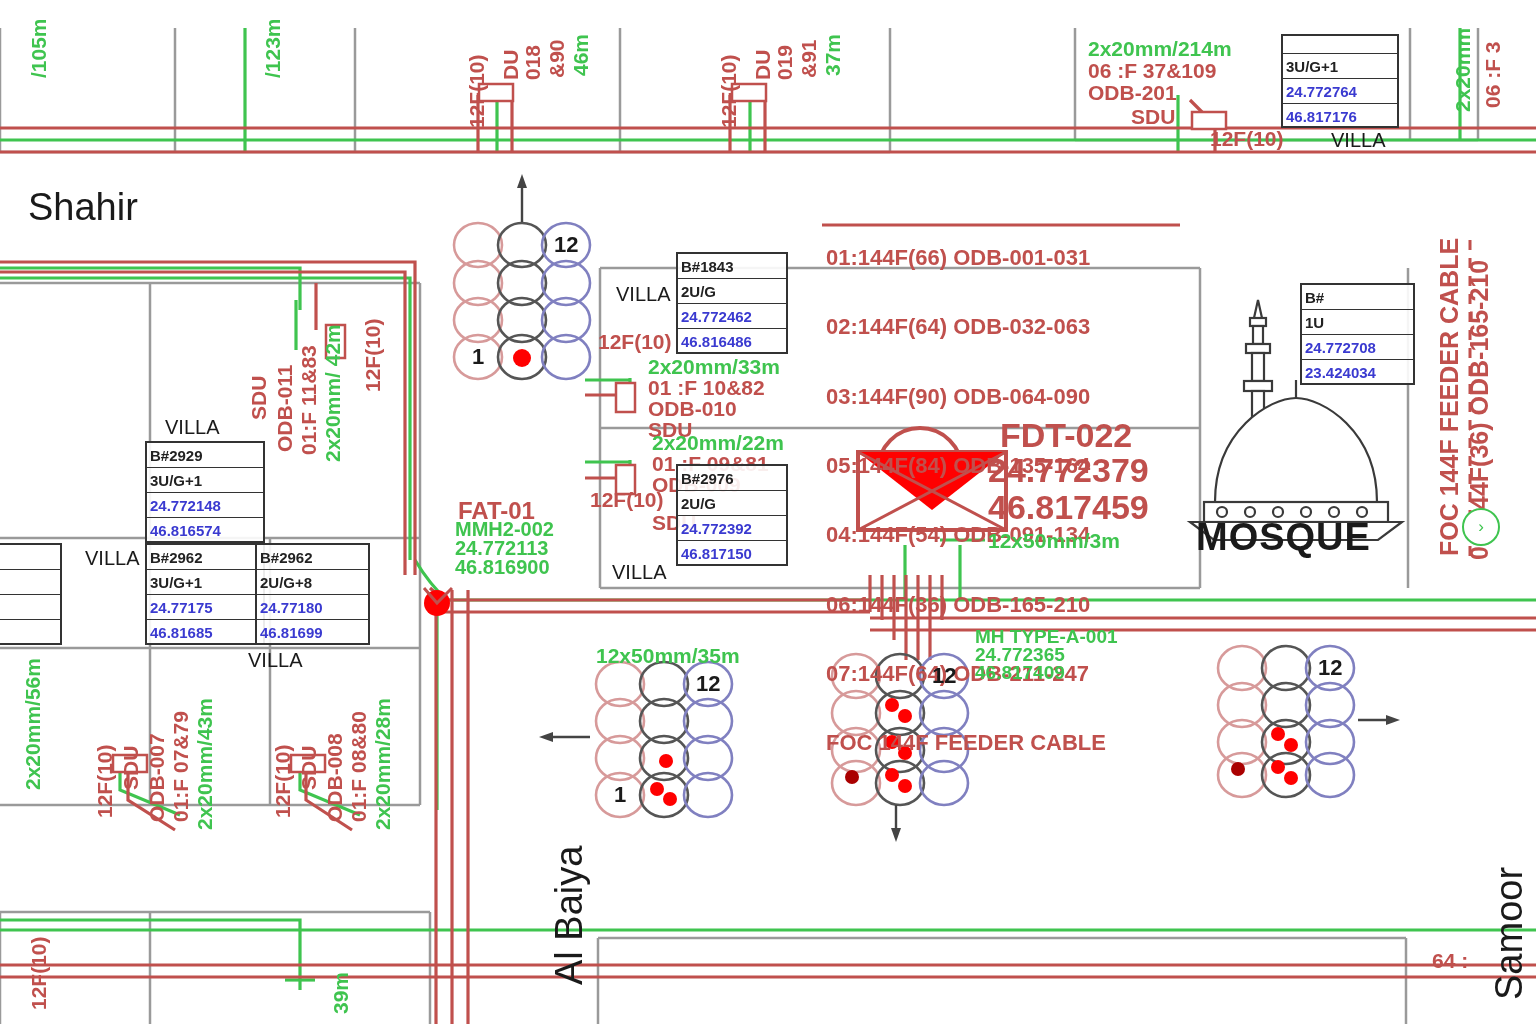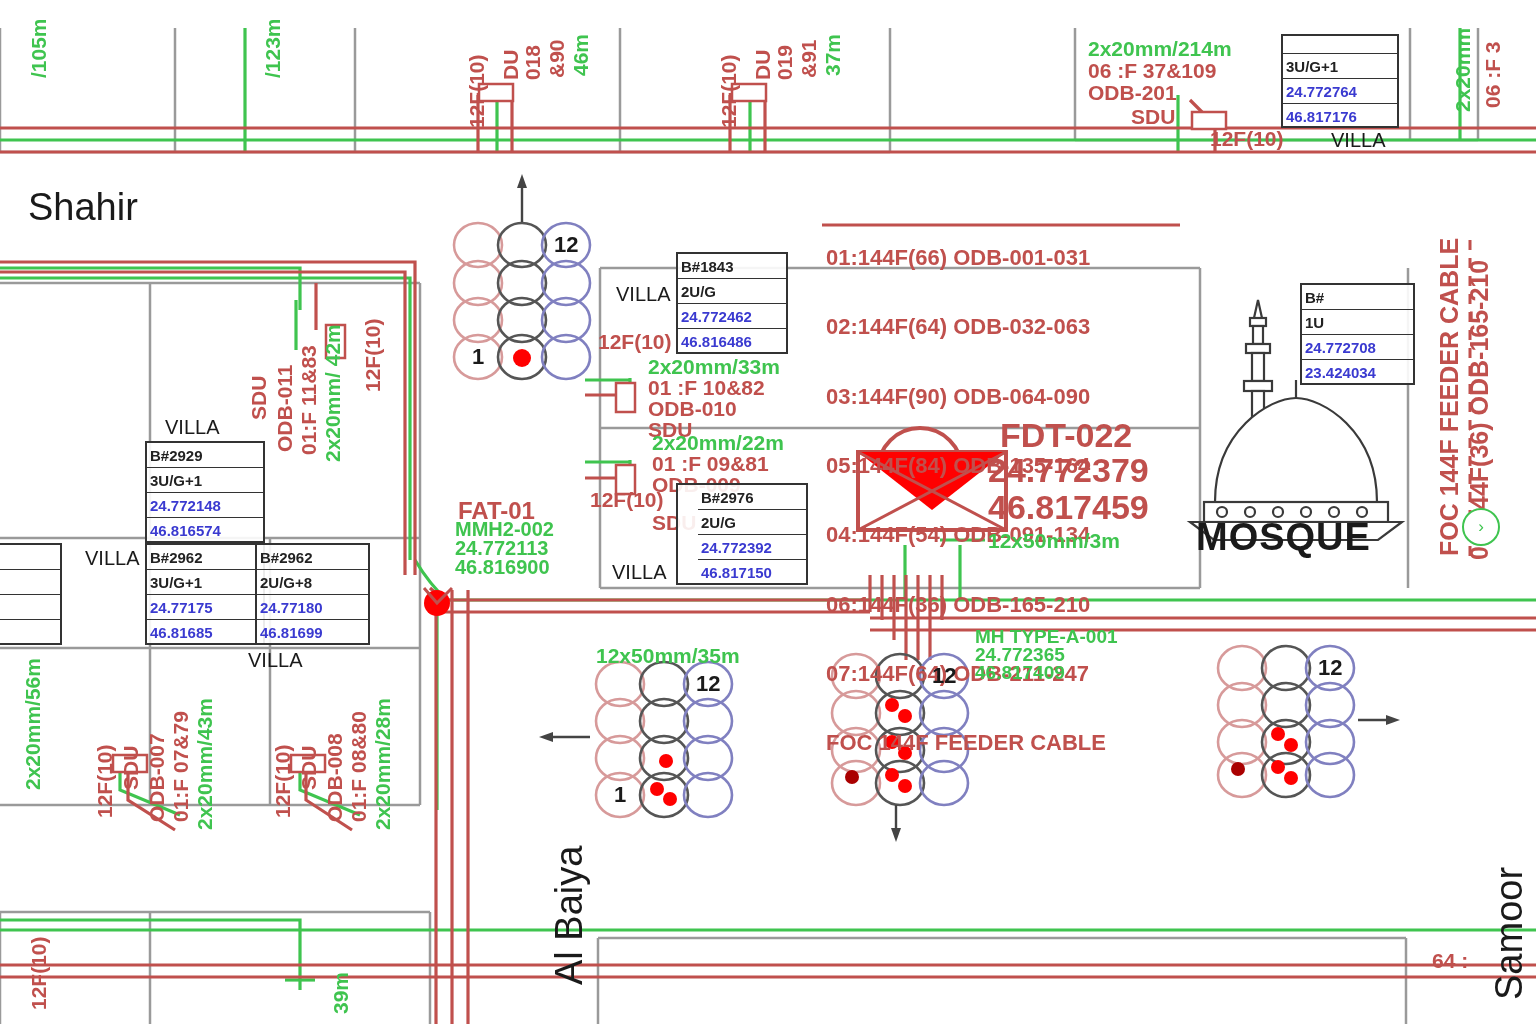--- a/index.html
+++ b/index.html
@@ -407,21 +407,21 @@
 </div>
 
 <div class="lbl blk" style="left:616px;top:284px;font-size:20px;font-weight:normal;">VILLA</div>
 <div class="tbl" style="left:676px;top:252px;width:112px;height:102px;">
   <div class="k">B#1843</div>
   <div class="k">2U/G</div>
   <div class="c">24.772462</div>
   <div class="c">46.816486</div>
 </div>
 
-<div class="tbl" style="left:676px;top:483px;width:132px;height:102px;padding-left:20px;">
+<div class="tbl" style="left:676px;top:464px;width:112px;height:102px;">
   <div class="k">B#2976</div>
   <div class="k">2U/G</div>
   <div class="c">24.772392</div>
   <div class="c">46.817150</div>
 </div>
 <div class="lbl blk" style="left:612px;top:562px;font-size:20px;font-weight:normal;">VILLA</div>
 
 <div class="tbl" style="left:1281px;top:34px;width:118px;height:94px;">
   <div class="k" style="height:18px;line-height:16px;"></div>
   <div class="k">3U/G+1</div>

